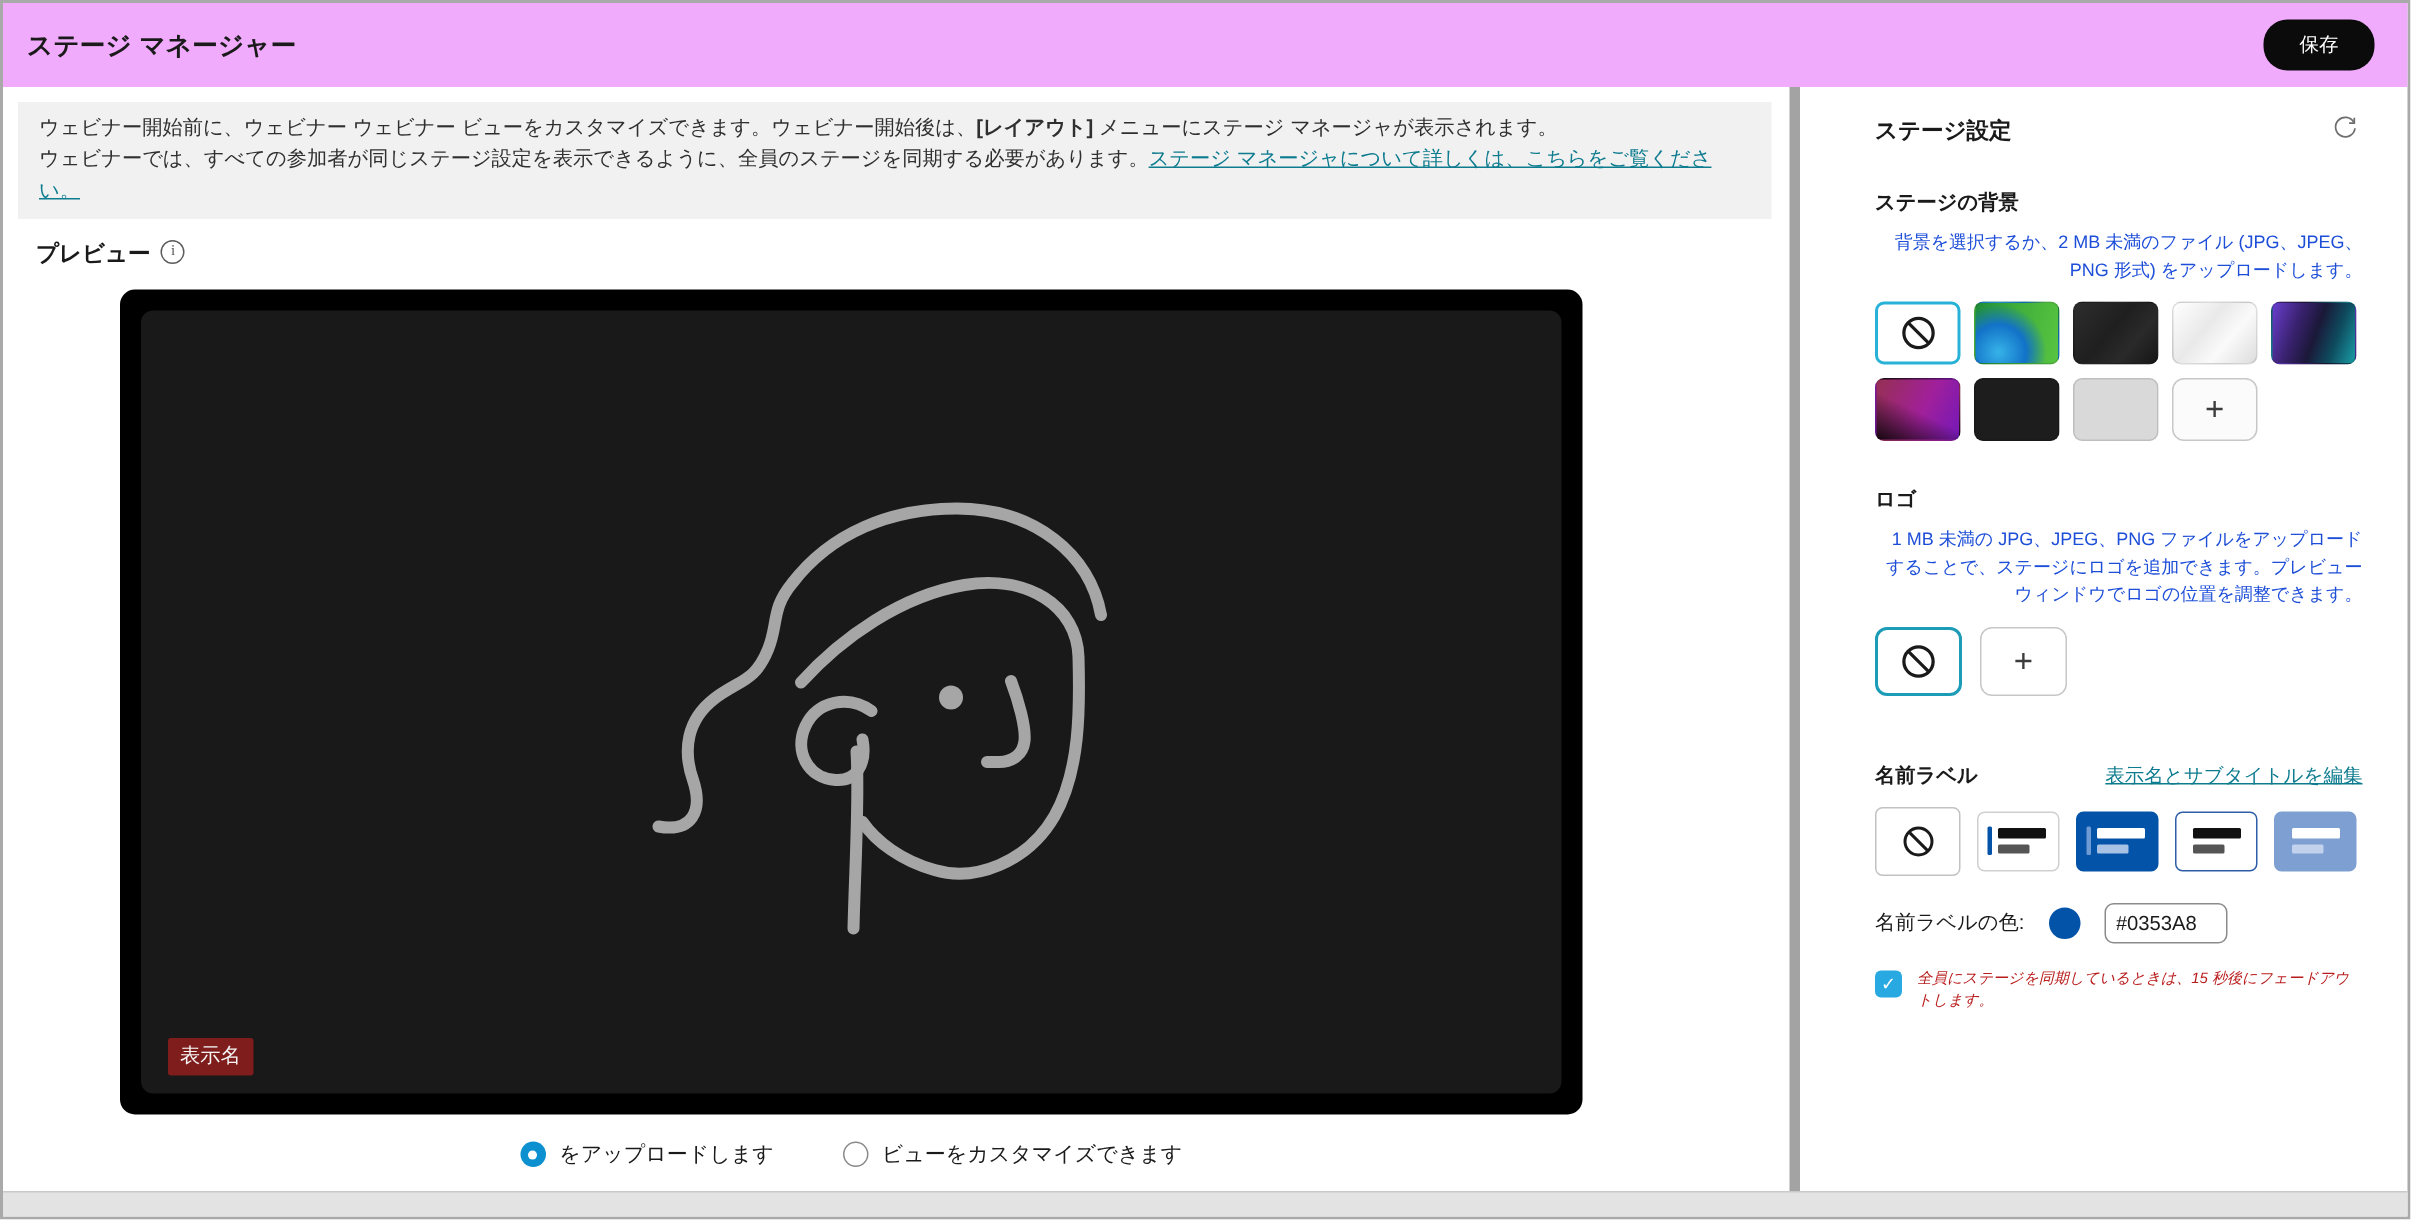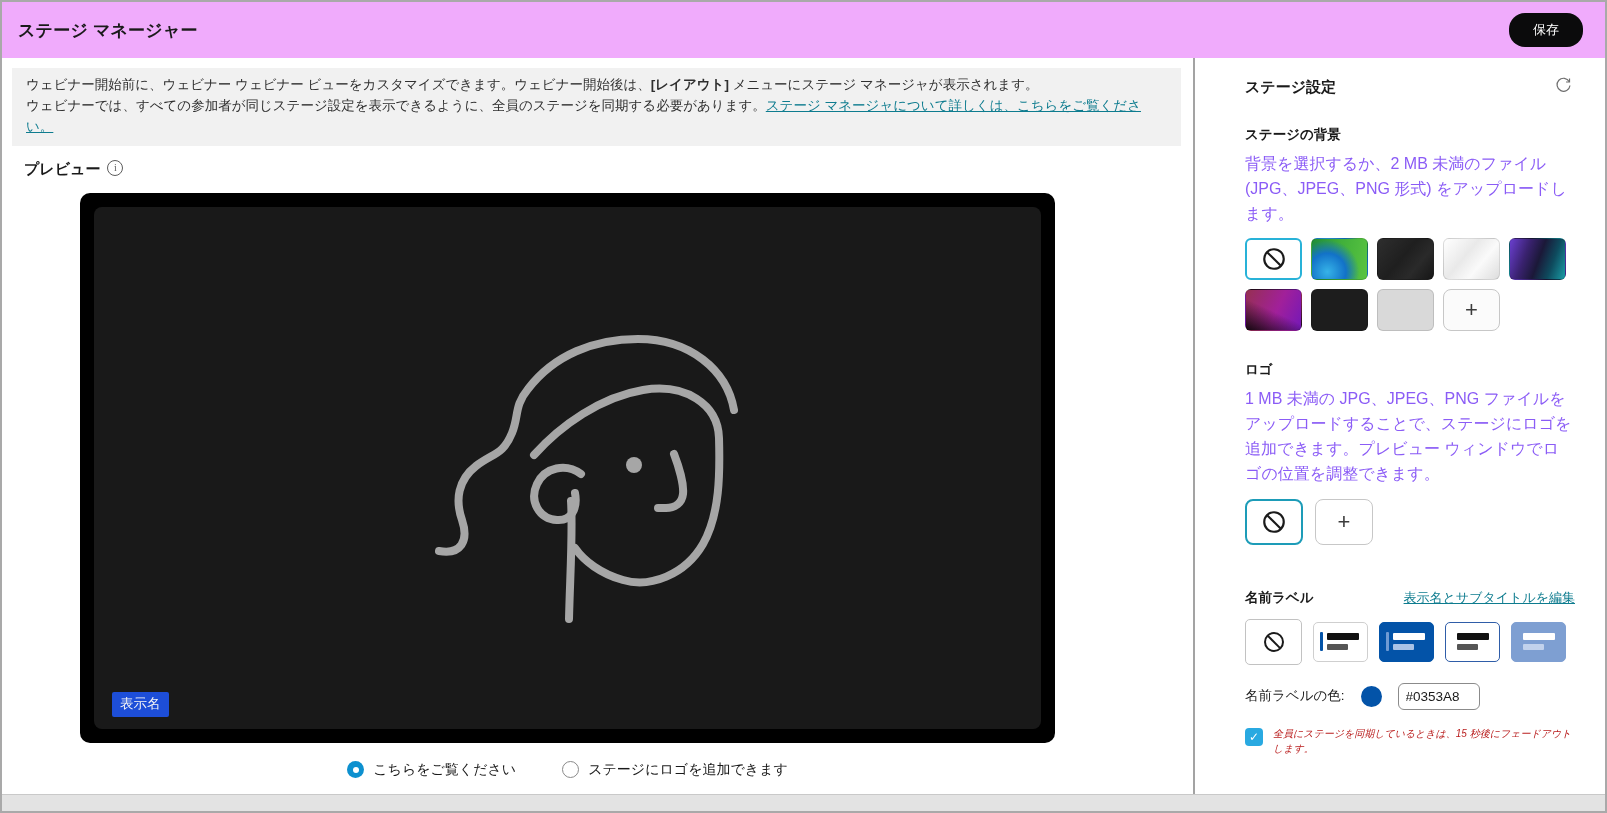--- a/index.html
+++ b/index.html
@@ -28,21 +28,21 @@
     background: #0b0b0c; color: #ffffff;
     border: none; border-radius: 16px;
     font-size: 13px; padding: 8px 24px;
     font-family: inherit; cursor: pointer;
   }
   
   .main { flex: 1 1 auto; display: flex; min-height: 0; }
   .left-col { flex: 1 1 auto; padding: 10px 12px 0 10px; min-width: 0; }
   .right-col {
     flex: 0 0 412px; width: 412px;
-    border-left: 2px solid #a3a3a3;
+    border-left: 7px solid #a3a3a3;
     padding: 16px 30px 0 50px;
     overflow: hidden;
   }
   
   .banner {
     background: #f1f1f1;
     padding: 7px 14px 8px 14px;
     font-size: 13.5px; line-height: 1.55; color: #2f2f2f;
   }
   .banner b { font-weight: bold; }
@@ -67,21 +67,21 @@
     padding: 14px;
   }
   .stage-inner {
     position: relative; width: 100%; height: 100%;
     background: #191919; border-radius: 8px;
     display: flex; align-items: center; justify-content: center;
   }
   .avatar-svg { transform: translateX(28px); }
   .name-chip {
     position: absolute; left: 18px; bottom: 12px;
-    background: #1d4ed8; color: #f5f5f5;
+    background: #7f1d1d; color: #f5f5f5;
     font-size: 13.5px; padding: 3px 8px 4px 8px;
     border-radius: 2px;
   }
   
   .radio-row {
     width: 1043px; 
     margin-left: 34px;
     display: flex; justify-content: center; gap: 46px;
     margin-top: 18px;
   }
@@ -96,21 +96,21 @@
   }
   .radio-dot.checked::after {
     content: ""; position: absolute; left: 5.5px; top: 5.5px;
     width: 6px; height: 6px; border-radius: 50%; background: #ffffff;
   }
   
   .panel-head { display: flex; align-items: center; justify-content: space-between; }
   .panel-title { font-size: 15px; font-weight: bold; }
   .refresh-btn { background: none; border: none; cursor: pointer; padding: 2px; }
   .section-h { font-size: 13.5px; font-weight: bold; margin-bottom: 8px; }
-  .section-desc { font-size: 16px; line-height: 1.55; color: #8b5cf6; margin-bottom: 12px; }
+  .section-desc { font-size: 12px; line-height: 1.55; color: #1d4ed8; margin-bottom: 12px; text-align: right; }
   .sect { margin-top: 26px; }
   
   .swatch-grid { display: flex; flex-wrap: wrap; gap: 9px; width: 330px; }
   .swatch {
     width: 57px; height: 42px; border-radius: 6px;
     border: 1px solid #cccccc; cursor: pointer;
     display: flex; align-items: center; justify-content: center;
     background: #ffffff;
   }
   .swatch.no-border { border: 1px solid rgba(0,0,0,0.12); }
@@ -213,25 +213,25 @@
 
             <circle cx="203" cy="162" r="8" fill="#a6a6a6"></circle>
           </svg>
           <div class="name-chip">表示名</div>
         </div>
       </div>
 
       <div class="radio-row">
         <div class="radio-opt">
           <span class="radio-dot checked"></span>
-          <span>こちらをご覧ください</span>
+          <span>をアップロードします</span>
         </div>
         <div class="radio-opt">
           <span class="radio-dot"></span>
-          <span>ステージにロゴを追加できます</span>
+          <span>ビューをカスタマイズできます</span>
         </div>
       </div>
     </div>
 
     <div class="right-col">
 
       <div class="panel-head">
         <div class="panel-title">ステージ設定</div>
         <button class="refresh-btn">
           <svg width="19" height="19" viewBox="0 0 24 24" fill="none">

